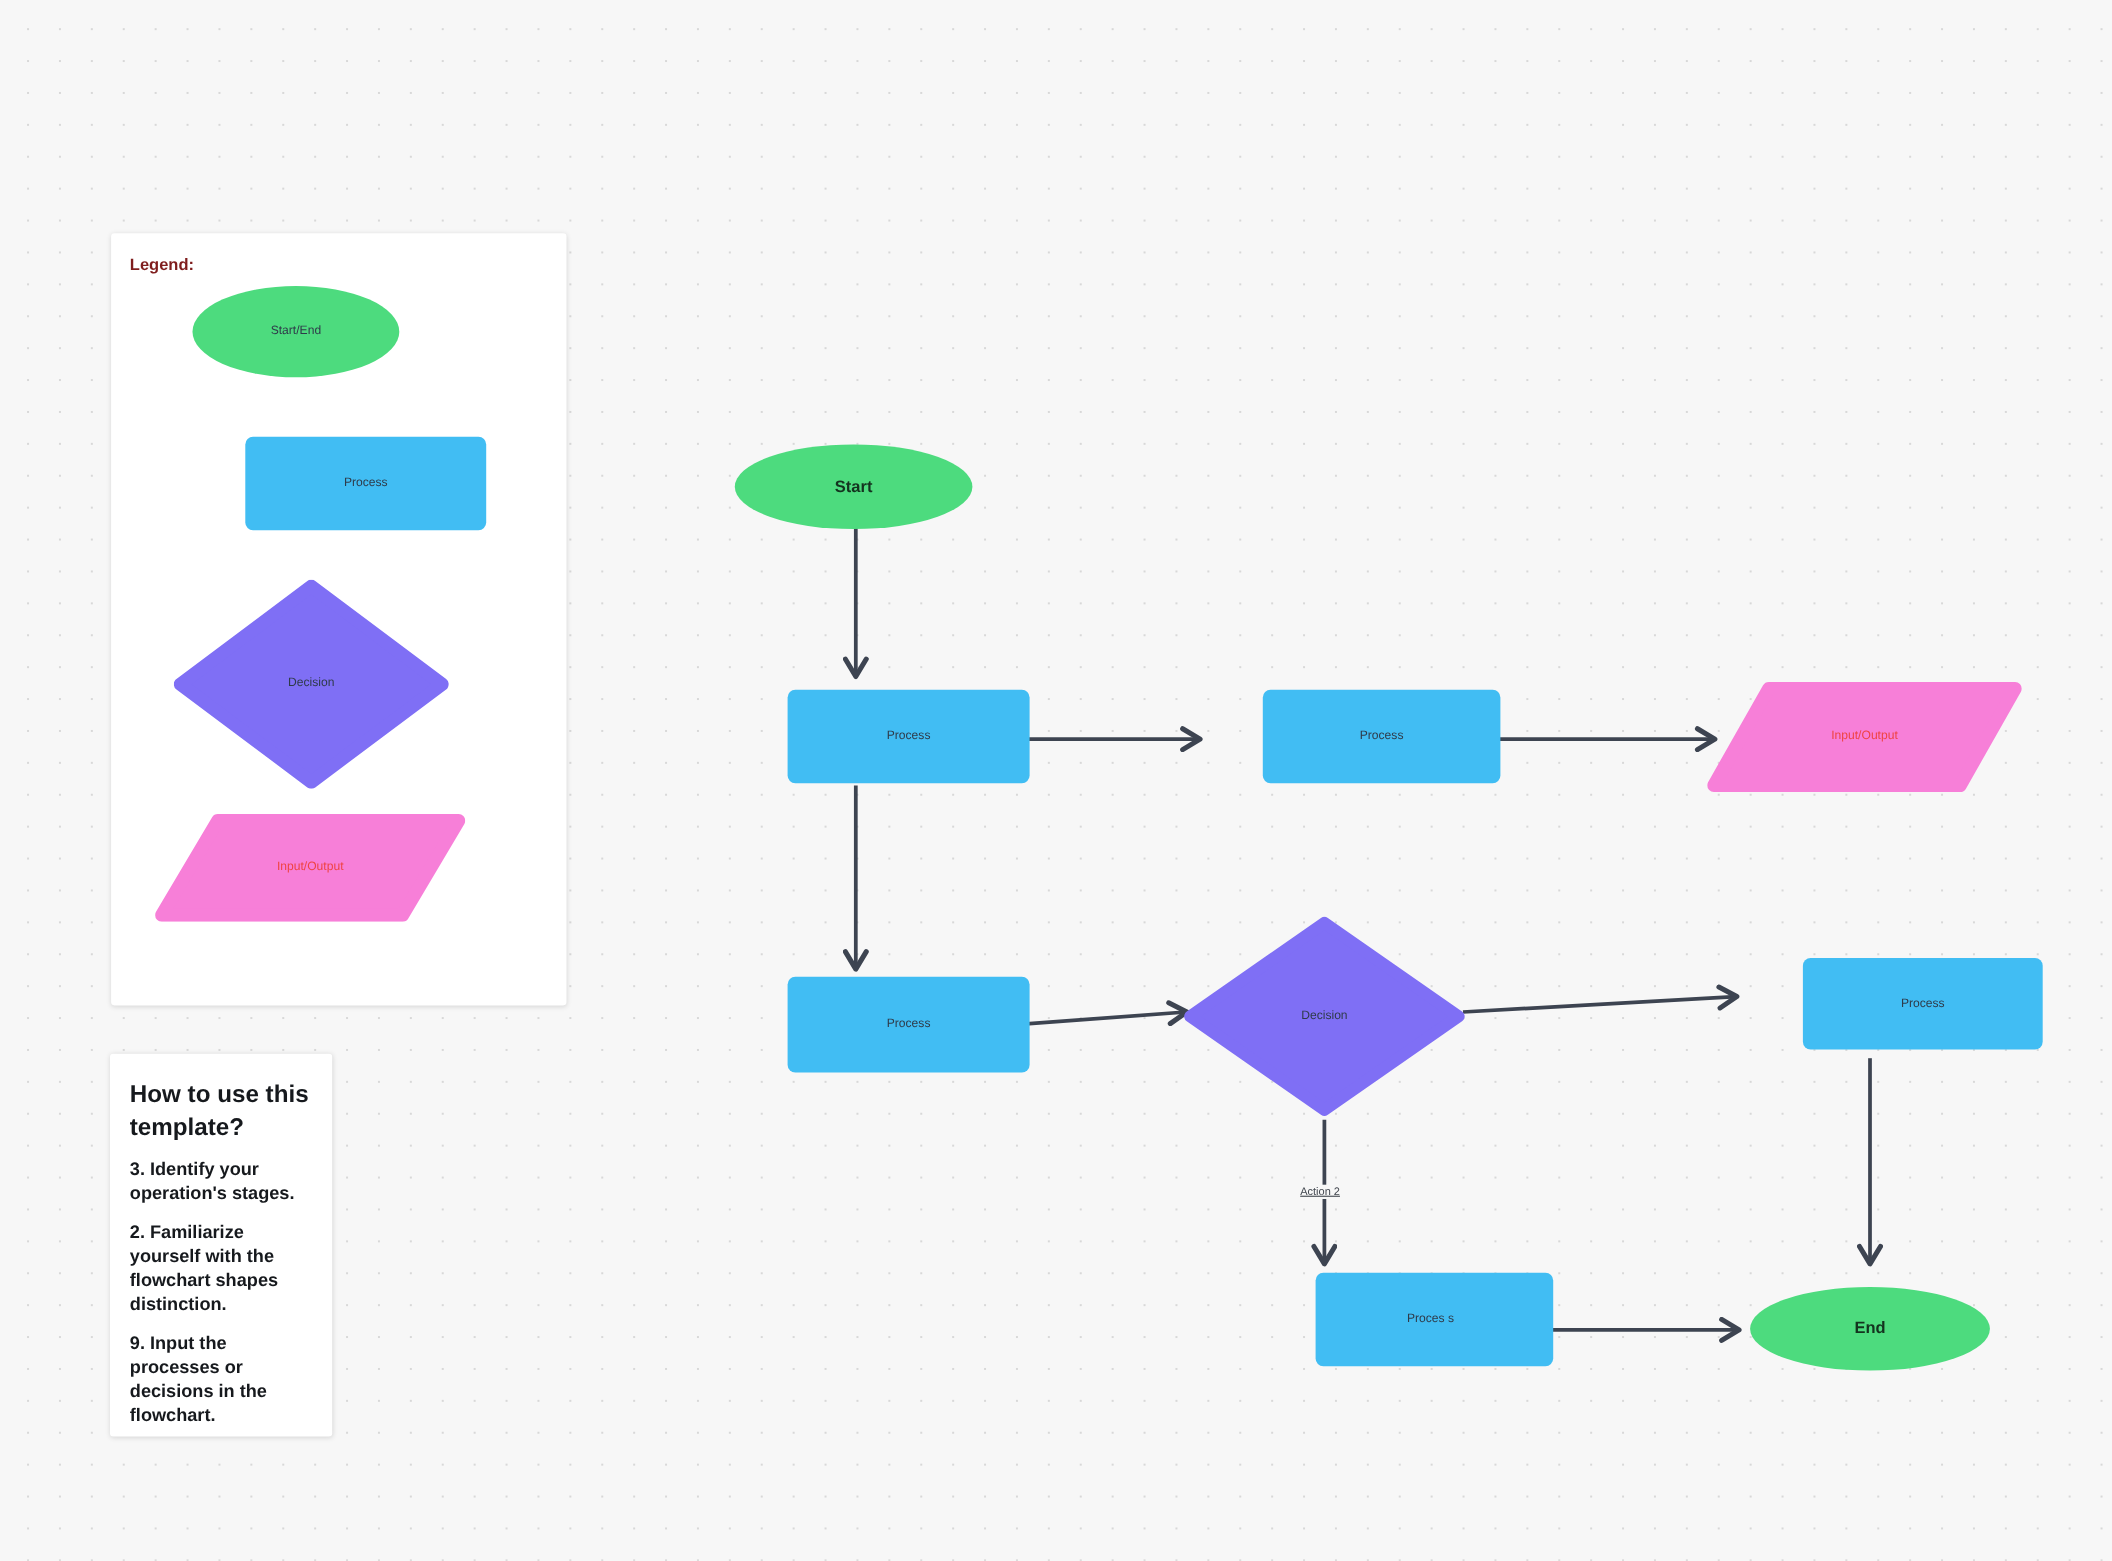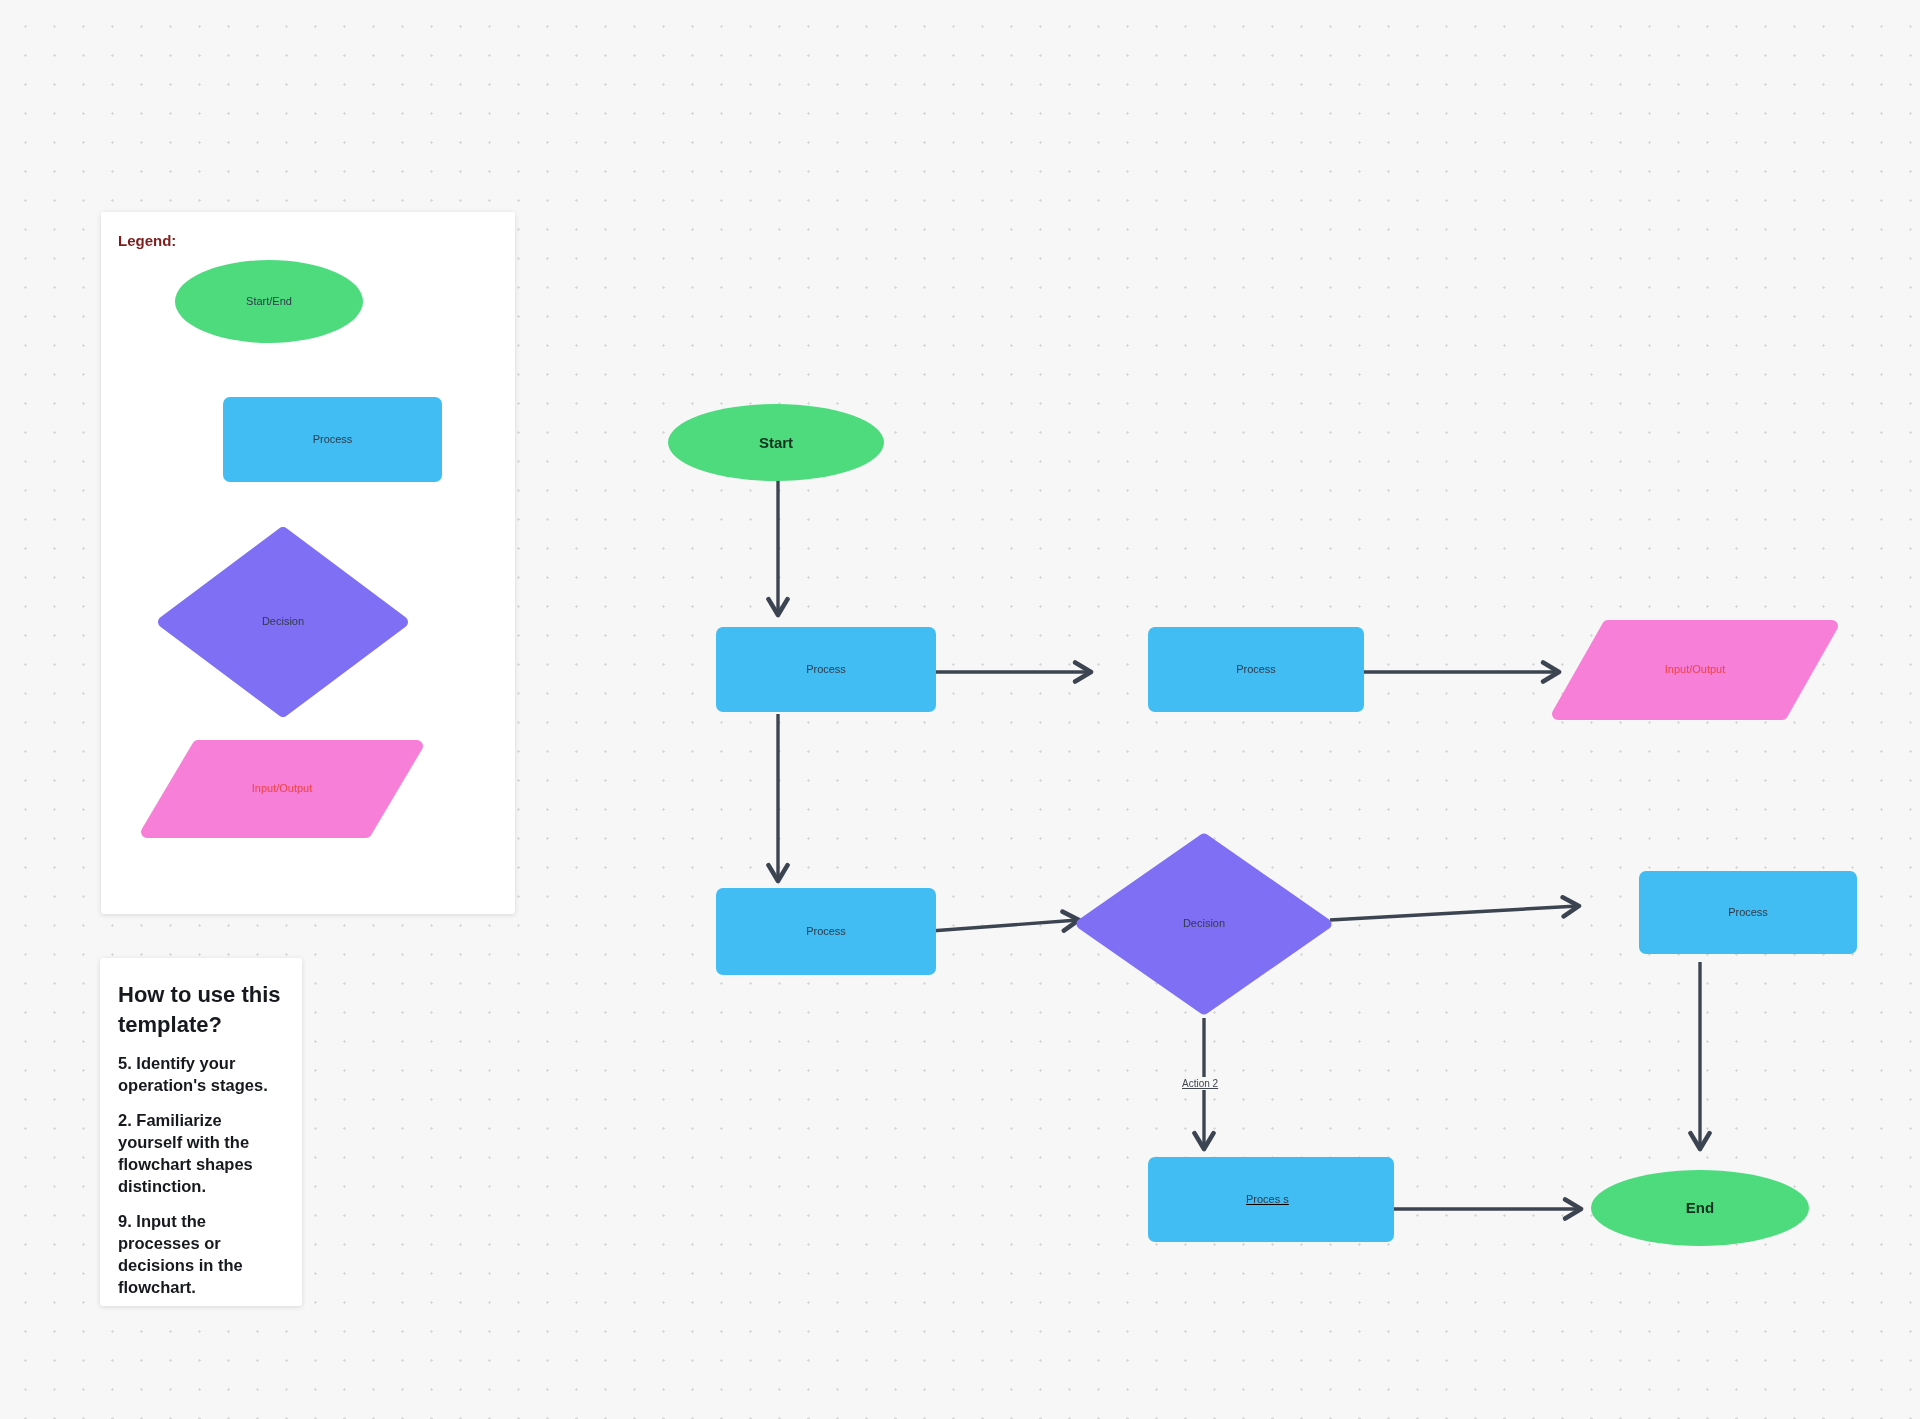--- a/index.html
+++ b/index.html
@@ -148,21 +148,21 @@
     <div class="para-wrap" style="left:40px; top:528px; width:282px; height:98px;">
       <svg viewBox="0 0 282 98" preserveAspectRatio="none">
         <path d="M57 6 L276 6 L225 92 L6 92 Z" fill="#f77fd8" stroke="#f77fd8" stroke-width="12" stroke-linejoin="round"></path>
       </svg>
       <span class="node-label">Input/Output</span>
     </div>
   </div>
 
   <div class="card howto-card">
     <div class="howto-title">How to use this template?</div>
-    <div class="howto-step">5. Identify your operation's stages.</div>
+    <div class="howto-step">3. Identify your operation's stages.</div>
     <div class="howto-step">2. Familiarize yourself with the flowchart shapes distinction.</div>
     <div class="howto-step">9. Input the processes or decisions in the flowchart.</div>
   </div>
 
   <svg id="edges">
     <defs>
       <marker id="ah" viewBox="0 0 12 12" refX="9.5" refY="6" markerWidth="7" markerHeight="7" orient="auto-start-reverse">
         <path d="M2 1.2 L10 6 L2 10.8" fill="none" stroke="#3d4451" stroke-width="2.3" stroke-linecap="round" stroke-linejoin="round"></path>
       </marker>
     </defs>
@@ -217,21 +217,21 @@
     <svg viewBox="0 0 256 182" preserveAspectRatio="none">
       <path d="M128 6 L250 91 L128 176 L6 91 Z" fill="#7f6ff5" stroke="#7f6ff5" stroke-width="11" stroke-linejoin="round"></path>
     </svg>
     <span class="node-label">Decision</span>
   </div>
 
   <div class="rect" style="left:1591px; top:871px; width:218px; height:83px;">
     <span class="node-label">Process</span>
   </div>
 
-  <div class="rect wrapped" style="left:1100px; top:1157px; width:246px; height:85px;text-decoration:underline;">
+  <div class="rect wrapped" style="left:1148px; top:1157px; width:216px; height:85px;">
     <span class="node-label">Proces s</span>
   </div>
 
   <div class="ellipse" style="left:1591px; top:1170px; width:218px; height:76px;">
     <span class="node-label bold">End</span>
   </div>
 
 </div>
 
 </body></html>

